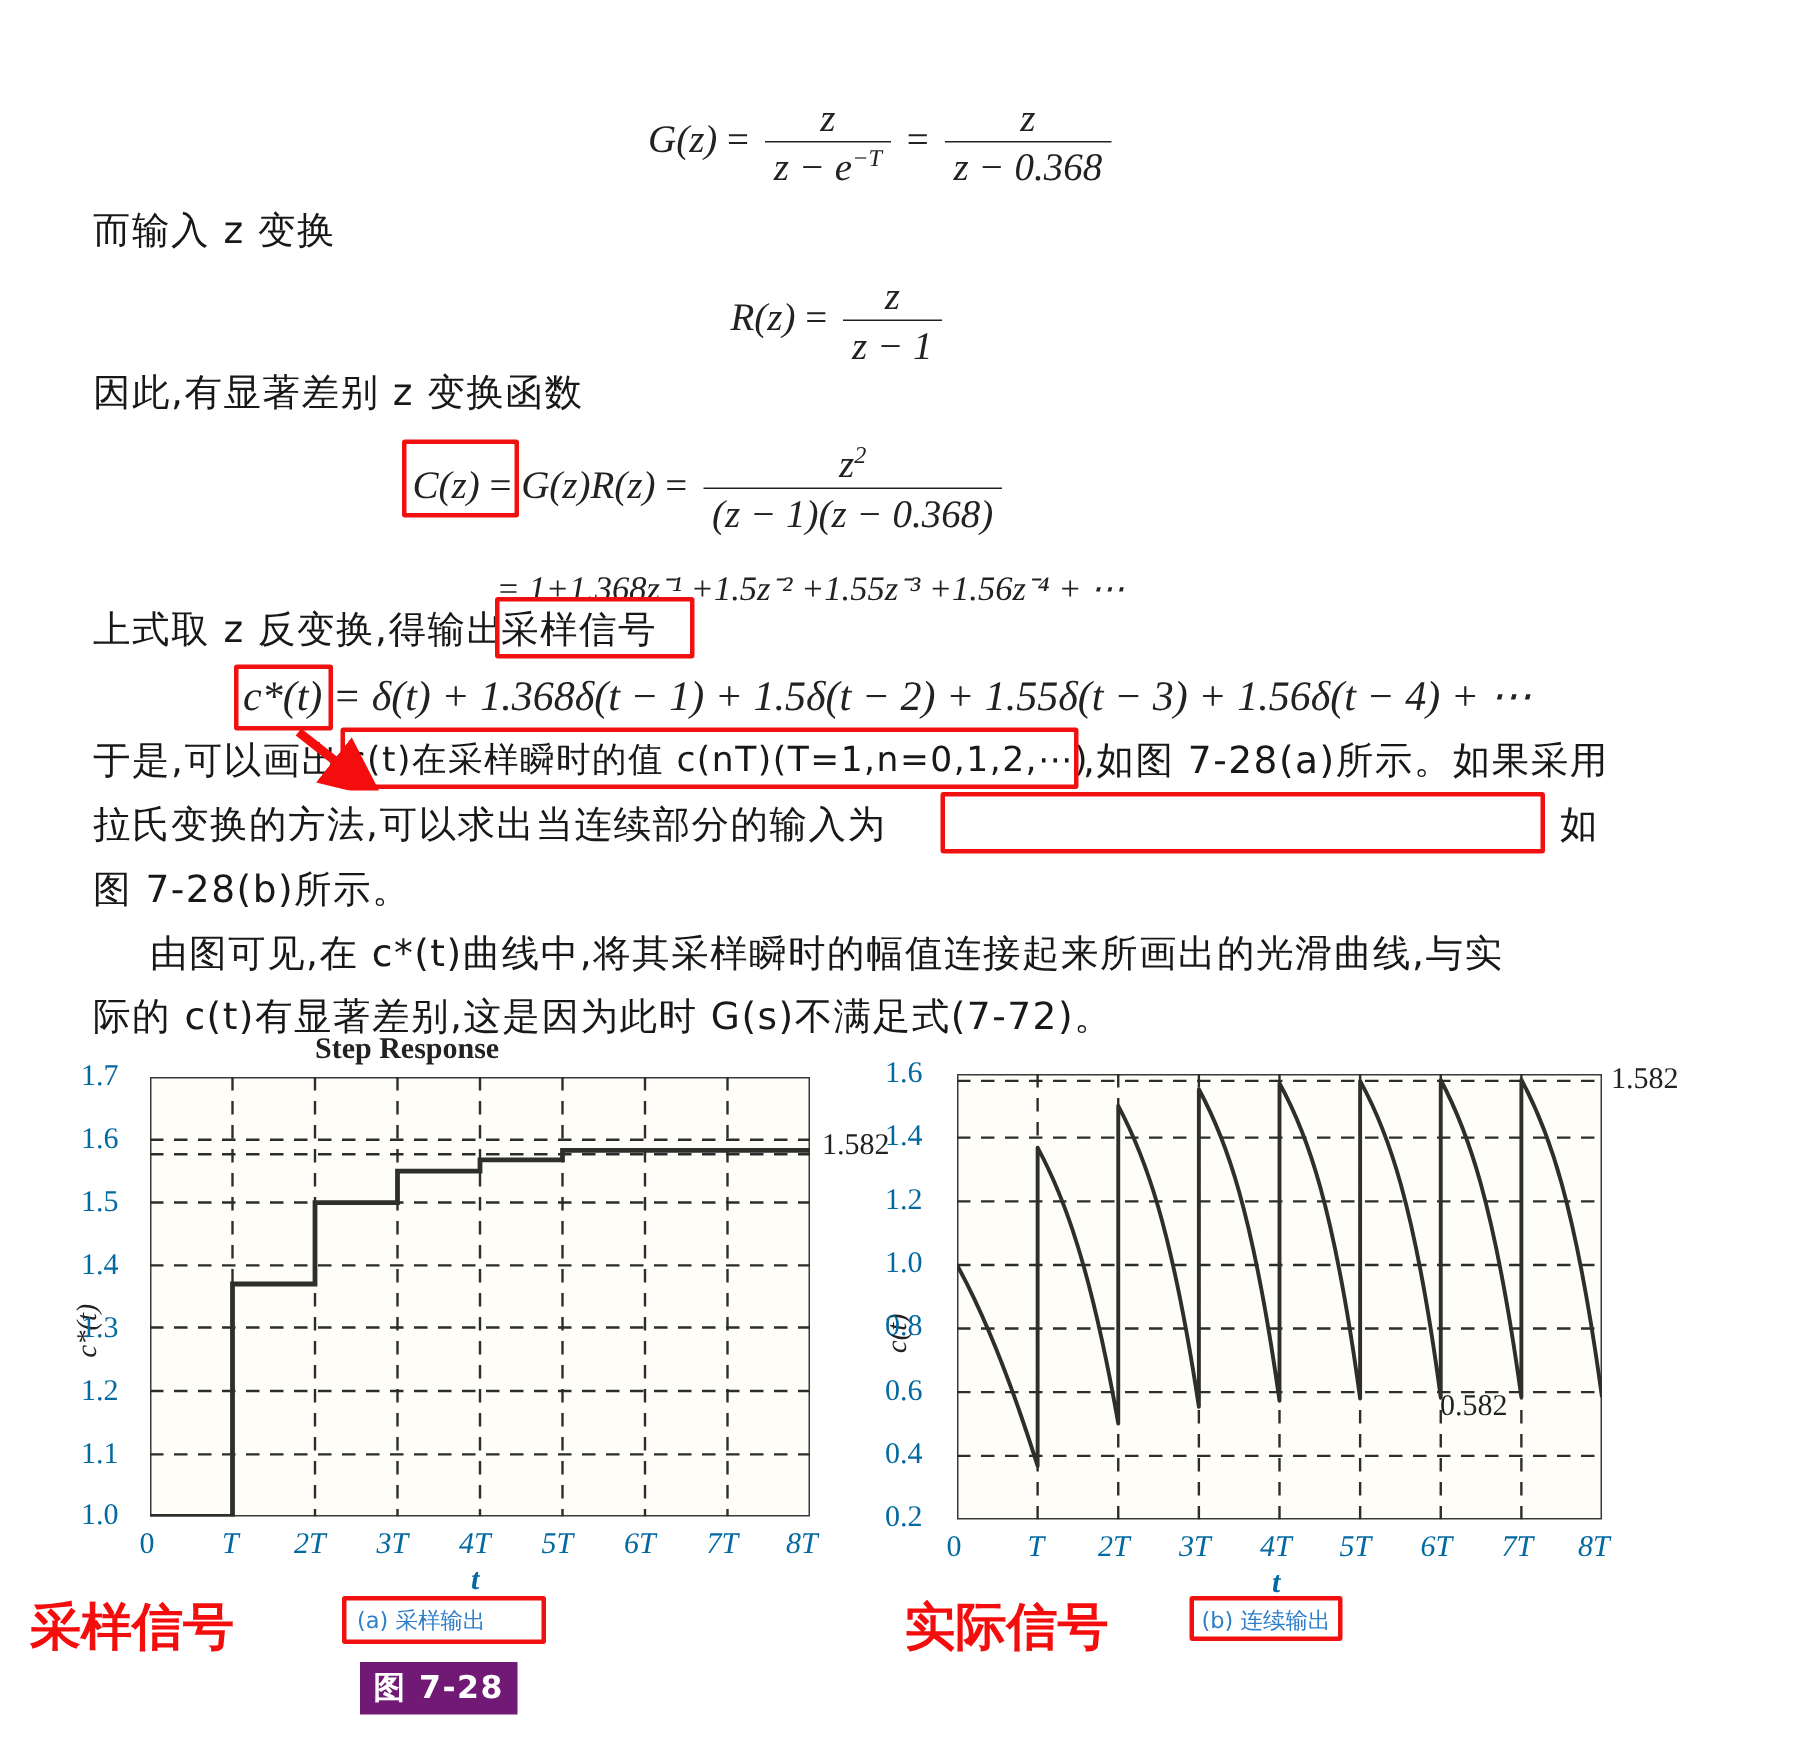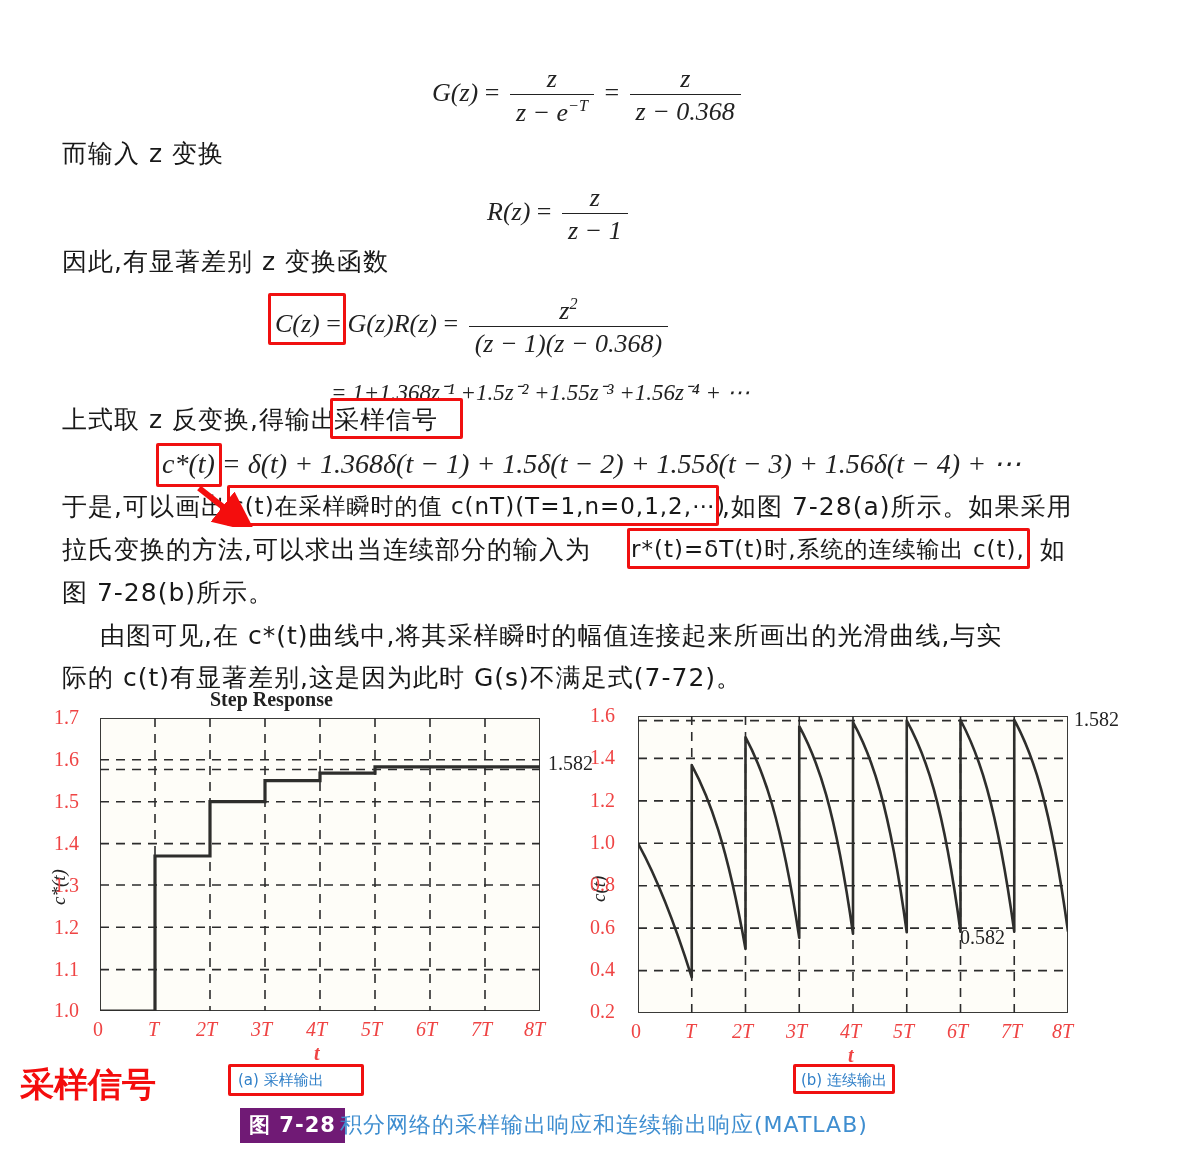--- a/index.html
+++ b/index.html
@@ -26,21 +26,21 @@
   sup.sm{font-size:.62em;vertical-align:super;font-style:italic;}
 
   
   .rbox{position:absolute;border:3px solid #f01010;border-radius:2px;box-sizing:border-box;pointer-events:none;}
   .rtext{position:absolute;color:#f40d0d;font-family:"DejaVu Sans","Liberation Sans",sans-serif;font-weight:600;}
 
   
   .chart{position:absolute;}
   .axis-label-y{position:absolute;font-family:"Liberation Serif",serif;font-style:italic;font-size:19px;
                  transform:rotate(-90deg);transform-origin:left top;white-space:nowrap;color:#222;}
-  .tick{position:absolute;font-family:"Liberation Serif",serif;font-size:20px;color:#ef4444;white-space:nowrap;}
+  .tick{position:absolute;font-family:"Liberation Serif",serif;font-size:20px;color:#0369a1;white-space:nowrap;}
   .ctitle{position:absolute;font-family:"Liberation Serif",serif;font-weight:bold;font-size:20px;color:#222;}
   .note{position:absolute;font-family:"Liberation Serif",serif;font-size:20px;color:#222;}
 
   
   .figno{position:absolute;background:#701a75;color:#ffffff;font-family:"DejaVu Sans",sans-serif;
          font-weight:bold;font-size:21px;padding:3px 9px 4px 9px;letter-spacing:1px;}
   .capt{position:absolute;color:#3f8ed0;font-family:"DejaVu Sans",sans-serif;font-size:22px;letter-spacing:1px;}
   .subcap{position:absolute;color:#2f7fc8;font-family:"DejaVu Sans",sans-serif;font-size:15px;letter-spacing:0px;white-space:nowrap;}
 </style>
 </head>
@@ -107,21 +107,20 @@
   <svg class="abs" style="left:196px;top:485px;" width="60" height="42" viewBox="0 0 60 42">
     <defs>
       <marker id="arh" markerWidth="7" markerHeight="7" refX="2" refY="3.2" orient="auto">
         <path d="M0,0 L7,3.2 L0,6.4 z" fill="#f40d0d"></path>
       </marker>
     </defs>
     <line x1="3" y1="3" x2="36" y2="29" stroke="#f40d0d" stroke-width="6" marker-end="url(#arh)"></line>
   </svg>
 
   <div class="abs cn" style="left:62px;top:533px;">拉氏变换的方法,可以求出当连续部分的输入为</div>
-  <div class="abs cn" style="left:631px;top:534px;font-size:23px;">r*(t)=δT(t)时,系统的连续输出 c(t),</div>
   <div class="abs cn" style="left:1040px;top:533px;">如</div>
   <div class="rbox" style="left:627px;top:528px;width:403px;height:41px;"></div>
 
   <div class="abs cn" style="left:62px;top:576px;">图 7-28(b)所示。</div>
 
   <div class="abs cn" style="left:100px;top:619px;">由图可见,在 c*(t)曲线中,将其采样瞬时的幅值连接起来所画出的光滑曲线,与实</div>
 
   <div class="abs cn" style="left:62px;top:661px;">际的 c(t)有显著差别,这是因为此时 G(s)不满足式(7-72)。</div>
 
   <div class="chart" style="left:40px;top:690px;width:520px;height:390px;">
@@ -247,23 +246,23 @@
     <div class="tick" style="left:421px;top:330px;font-style:italic;">7T</div>
     <div class="tick" style="left:472px;top:330px;font-style:italic;">8T</div>
 
     <div class="tick" style="left:268px;top:354px;font-style:italic;font-weight:bold;">t</div>
 
     <div class="note" style="left:494px;top:18px;">1.582</div>
     <div class="note" style="left:380px;top:236px;">0.582</div>
   </div>
 
   <div class="rtext" style="left:20px;top:1062px;font-size:34px;">采样信号</div>
+  <div class="rtext" style="left:603px;top:1062px;font-size:34px;">实际信号</div>
 
   <div class="subcap" style="left:238px;top:1071px;">(a) 采样输出</div>
   <div class="rbox" style="left:228px;top:1064px;width:136px;height:32px;"></div>
 
   <div class="subcap" style="left:801px;top:1071px;">(b) 连续输出</div>
   <div class="rbox" style="left:793px;top:1064px;width:102px;height:30px;"></div>
 
   <div class="figno" style="left:240px;top:1108px;">图 7-28</div>
-  <div class="capt" style="left:340px;top:1110px;">积分网络的采样输出响应和连续输出响应(MATLAB)</div>
 
 </div>
 
 </body></html>

